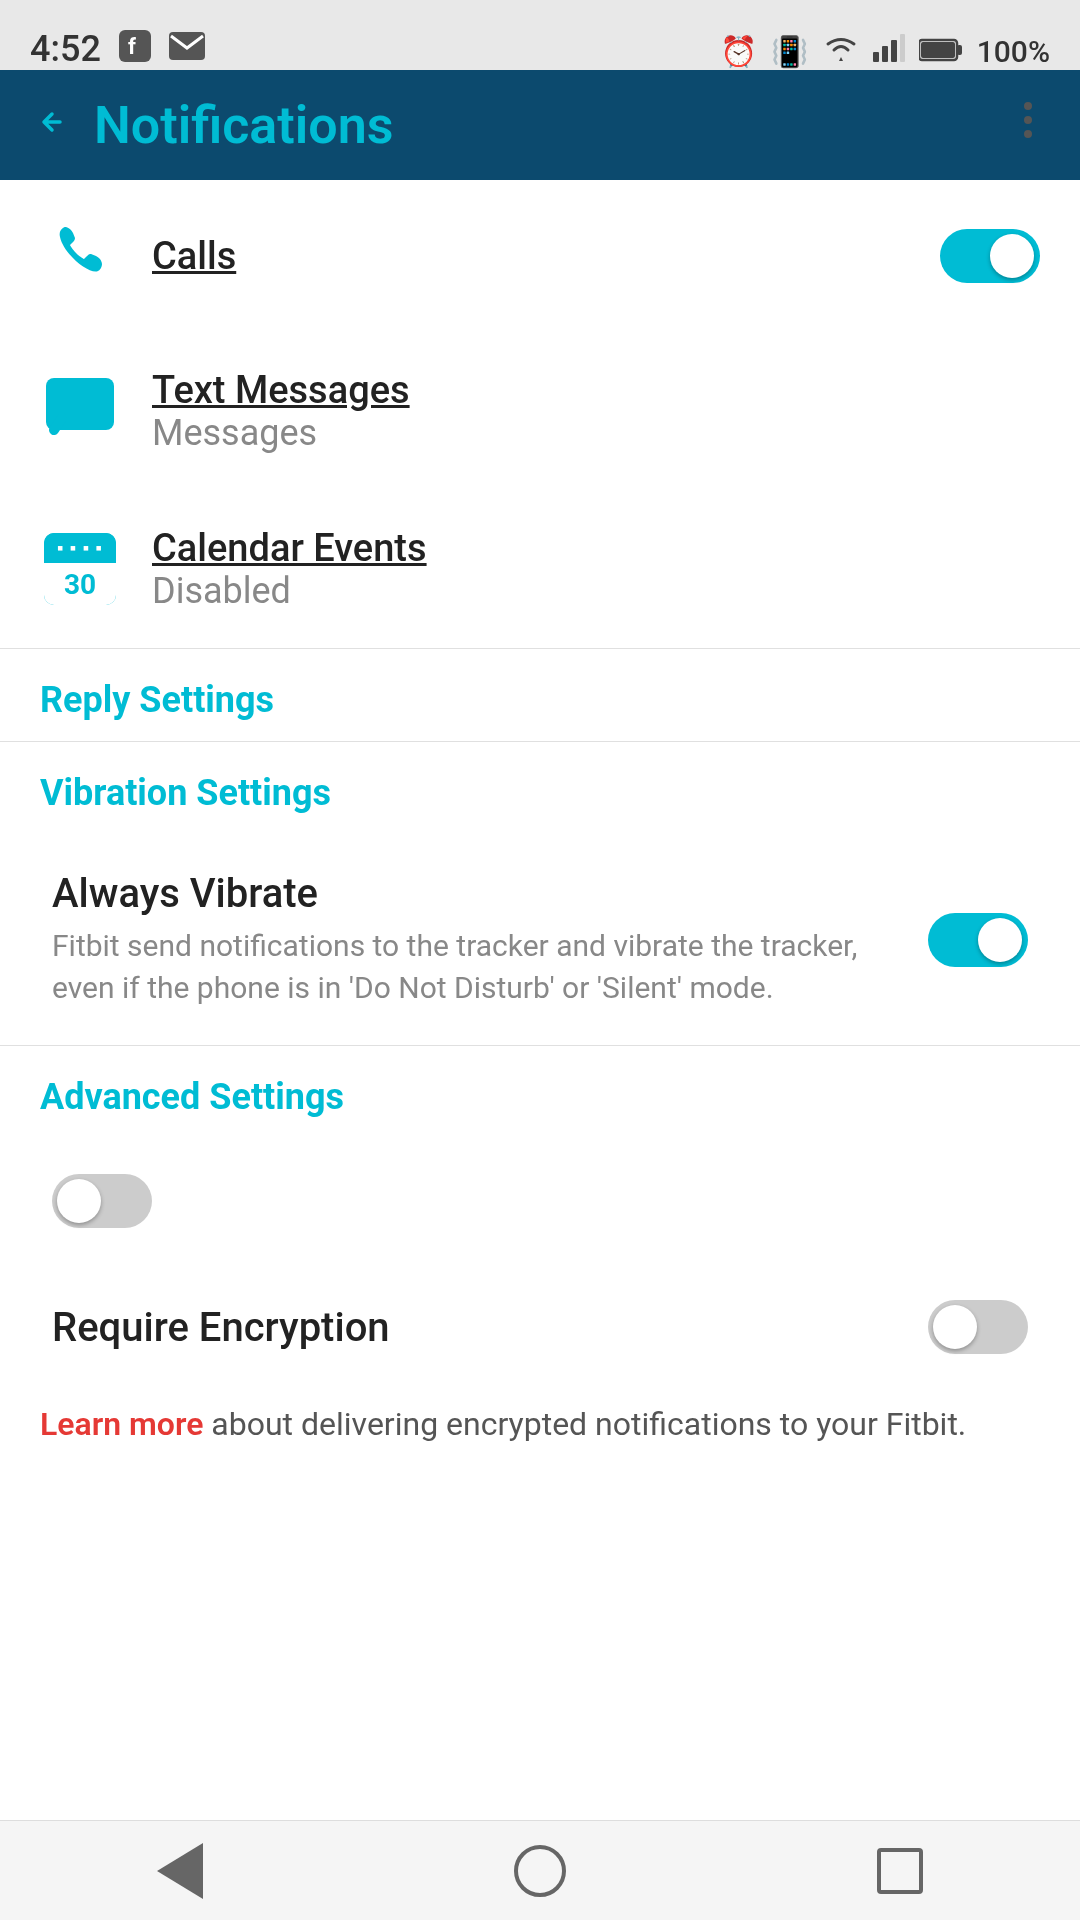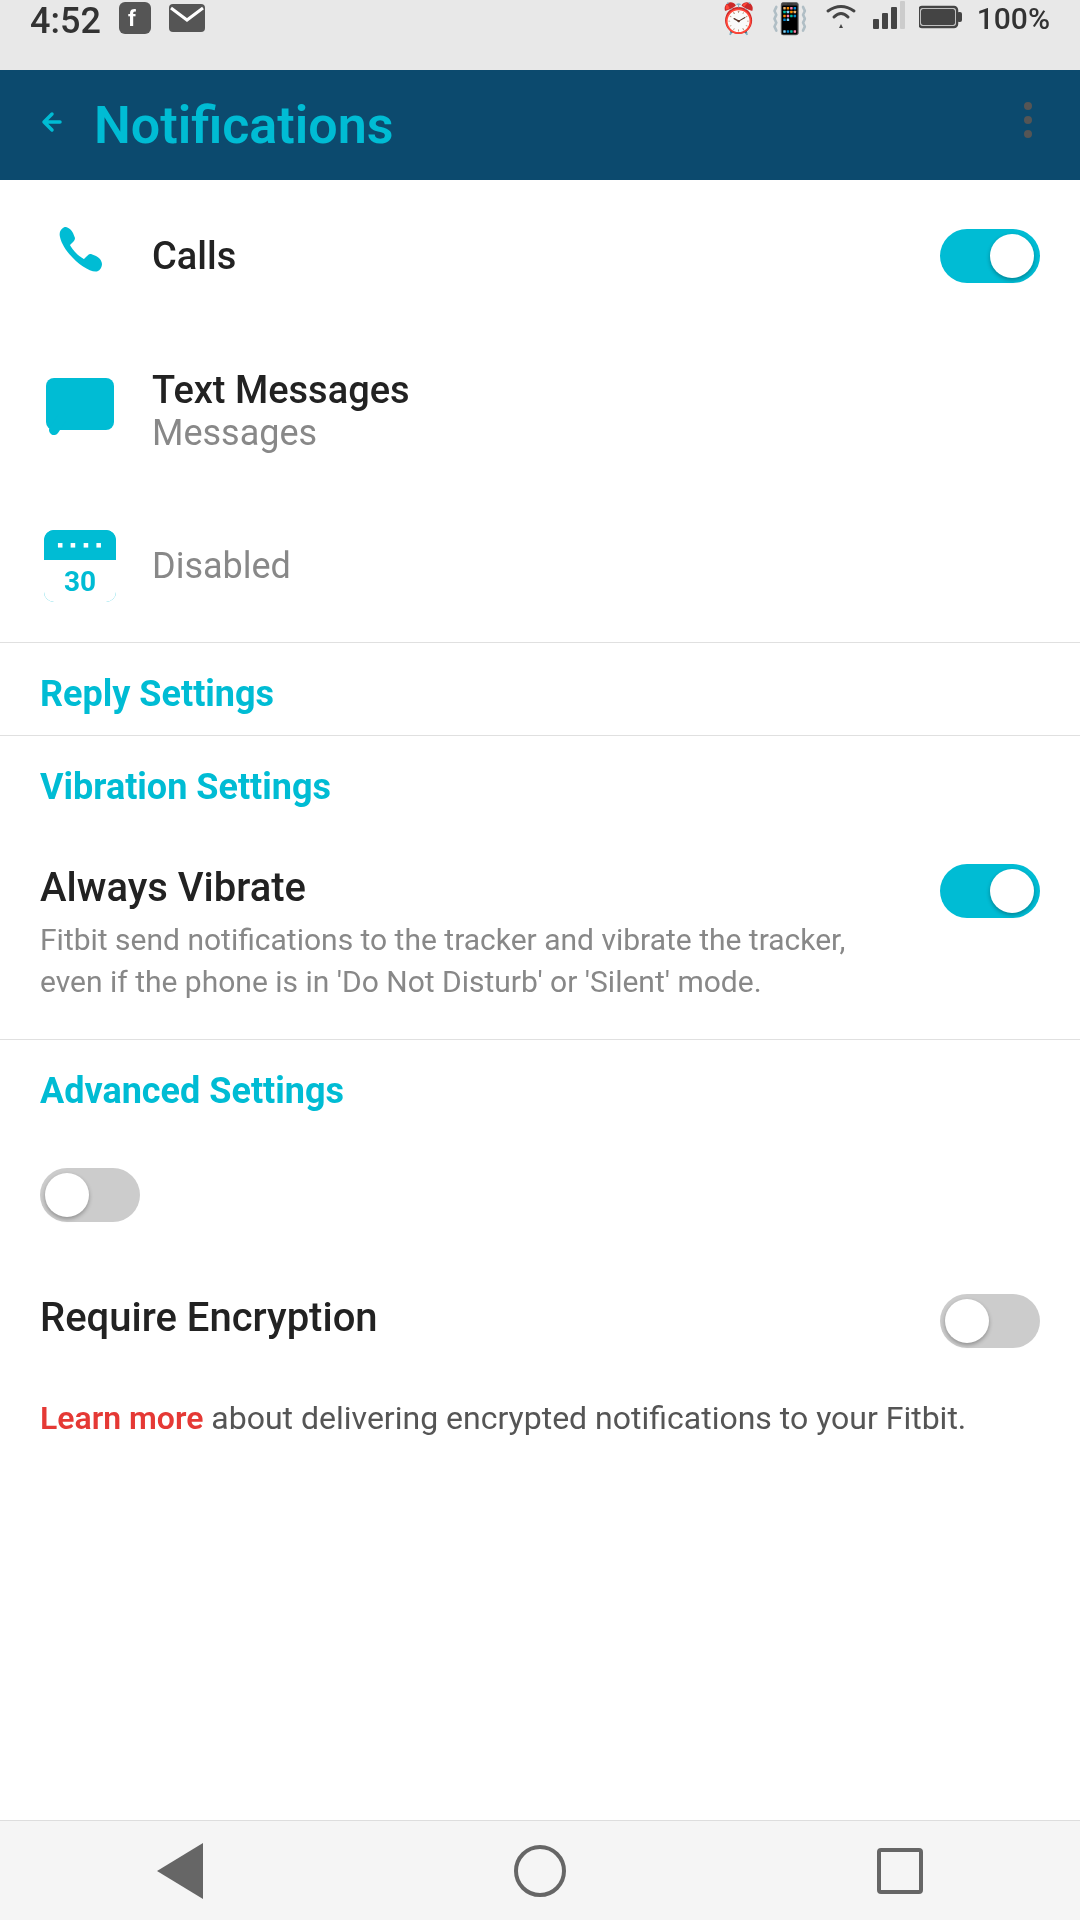--- a/index.html
+++ b/index.html
@@ -9,21 +9,21 @@
       background: #ffffff;
       width: 1080px;
       min-height: 1920px;
       position: relative;
       overflow-x: hidden;
     }
 
     
     .status-bar {
       display: flex;
-      align-items: flex-start;
+      align-items: flex-end;
       justify-content: space-between;
       background: #e8e8e8;
       padding: 0 30px;
       height: 70px;
     }
     .status-time {
       font-size: 36px;
       font-weight: 500;
       color: #333;
     }
@@ -133,20 +133,21 @@
       color: #00bcd4;
       border-radius: 0 0 6px 6px;
     }
     .notif-text {
       flex: 1;
     }
     .notif-title {
       font-size: 38px;
       font-weight: 500;
       color: #222;
+      text-decoration: underline;
     }
     .notif-sub {
       font-size: 36px;
       color: #888;
       margin-top: 0;
     }
 
     
     .toggle {
       width: 100px;
@@ -190,22 +191,22 @@
     .section-header {
       padding: 30px 40px 20px;
       font-size: 36px;
       font-weight: 700;
       color: #00bcd4;
     }
 
     
     .settings-item {
       display: flex;
-      align-items: flex-start;
-      padding: 36px 40px;
+      align-items: center;
+      padding: 36px 52px;
       background: #ffffff;
       gap: 20px;
     }
     .settings-item-text {
       flex: 1;
       padding-right: 30px;
     }
     .settings-item-title {
       font-size: 40px;
       font-weight: 500;
@@ -375,20 +376,21 @@
   <div class="notif-item">
     <div class="notif-icon-wrap">
       <span>
         <div class="notif-icon-cal">
           <div class="notif-icon-cal-top" style="font-size:18px;color:white;background:#00bcd4;width:100%;text-align:center;padding:4px 0;border-radius:8px 8px 0 0;">▪ ▪ ▪ ▪</div>
           <div class="notif-icon-cal-bottom">30</div>
         </div>
       </span>
     </div>
     <div class="notif-text">
+      <div class="notif-title">Calendar Events</div>
       <div class="notif-sub">Disabled</div>
     </div>
   </div>
 
   <div class="divider"></div>
 
   <div class="section-header">Reply Settings</div>
 
   <div class="divider"></div>
 

